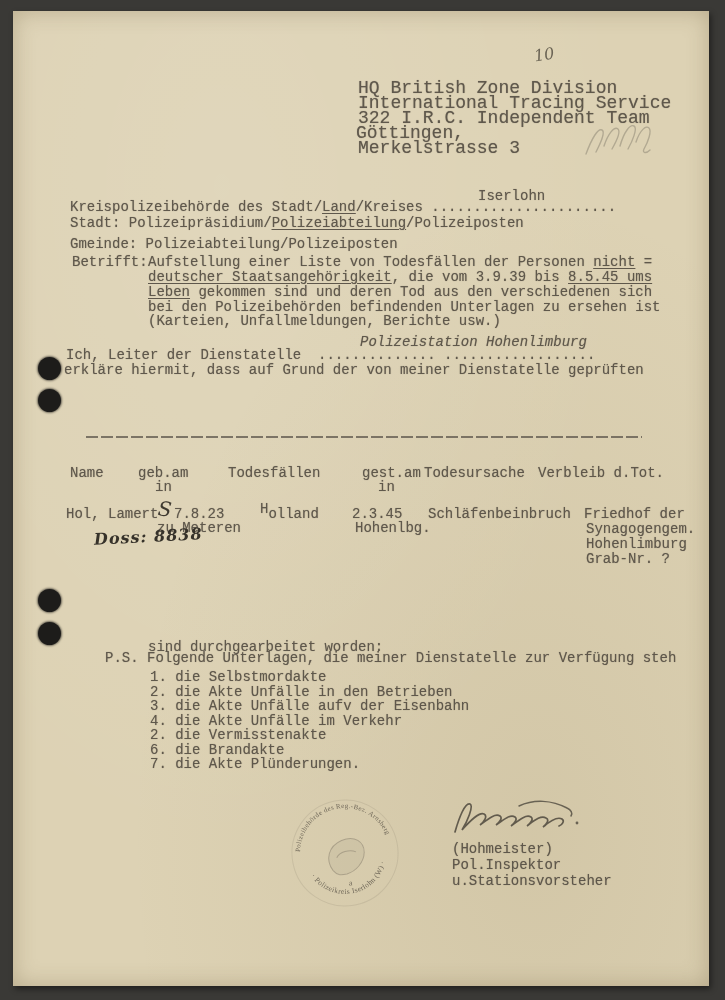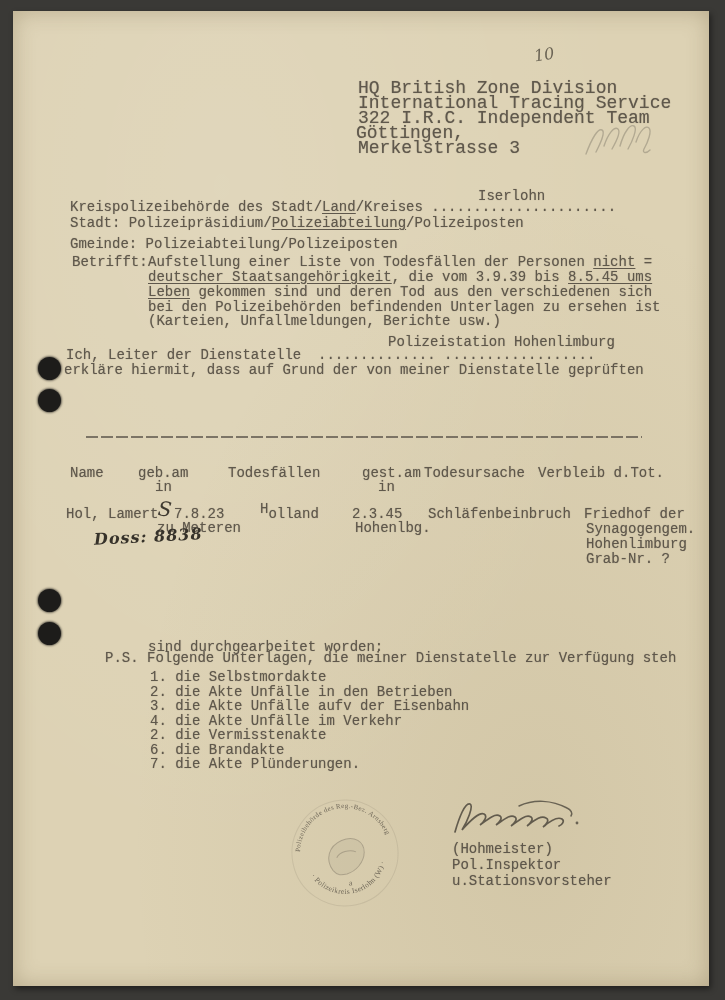--- a/index.html
+++ b/index.html
@@ -77,21 +77,21 @@
   <span class="typed" style="left:70px;top:216px;"><span>Stadt: Polizeipräsidium/</span><span class="u">Polizeiabteilung</span><span>/Polizeiposten</span></span>
   <span class="typed" style="left:70px;top:237px;">Gmeinde: Polizeiabteilung/Polizeiposten</span>
 
   <span class="typed" style="left:72px;top:255px;">Betrifft:</span>
   <span class="typed" style="left:148px;top:255px;"><span>Aufstellung einer Liste von Todesfällen der Personen </span><span class="u">nicht</span><span> =</span></span>
   <span class="typed" style="left:148px;top:270px;"><span class="u">deutscher Staatsangehörigkeit</span><span>, die vom 3.9.39 bis </span><span class="u">8.5.45 ums</span></span>
   <span class="typed" style="left:148px;top:285px;"><span class="u">Leben</span><span> gekommen sind und deren Tod aus den verschiedenen sich</span></span>
   <span class="typed" style="left:148px;top:300px;">bei den Polizeibehörden befindenden Unterlagen zu ersehen ist</span>
   <span class="typed" style="left:148px;top:314px;">(Karteien, Unfallmeldungen, Berichte usw.)</span>
 
-  <span class="typed" style="left:388px;top:335px;">Polizeistation Hohenlimburg</span>
+  <span class="typed" style="left:360px;top:335px;font-style:italic;">Polizeistation Hohenlimburg</span>
   <span class="typed" style="left:66px;top:348px;">Ich, Leiter der Dienstatelle  .............. ..................</span>
   <span class="typed" style="left:64px;top:363px;">erkläre hiermit, dass auf Grund der von meiner Dienstatelle geprüften</span>
 
   <div class="rule" style="left:86px;top:436px;width:556px;"></div>
 
   <span class="typed" style="left:70px;top:466px;">Name</span>
   <span class="typed" style="left:138px;top:466px;">geb.am</span>
   <span class="typed" style="left:155px;top:480px;">in</span>
   <span class="typed" style="left:228px;top:466px;">Todesfällen</span>
   <span class="typed" style="left:362px;top:466px;">gest.am</span>

